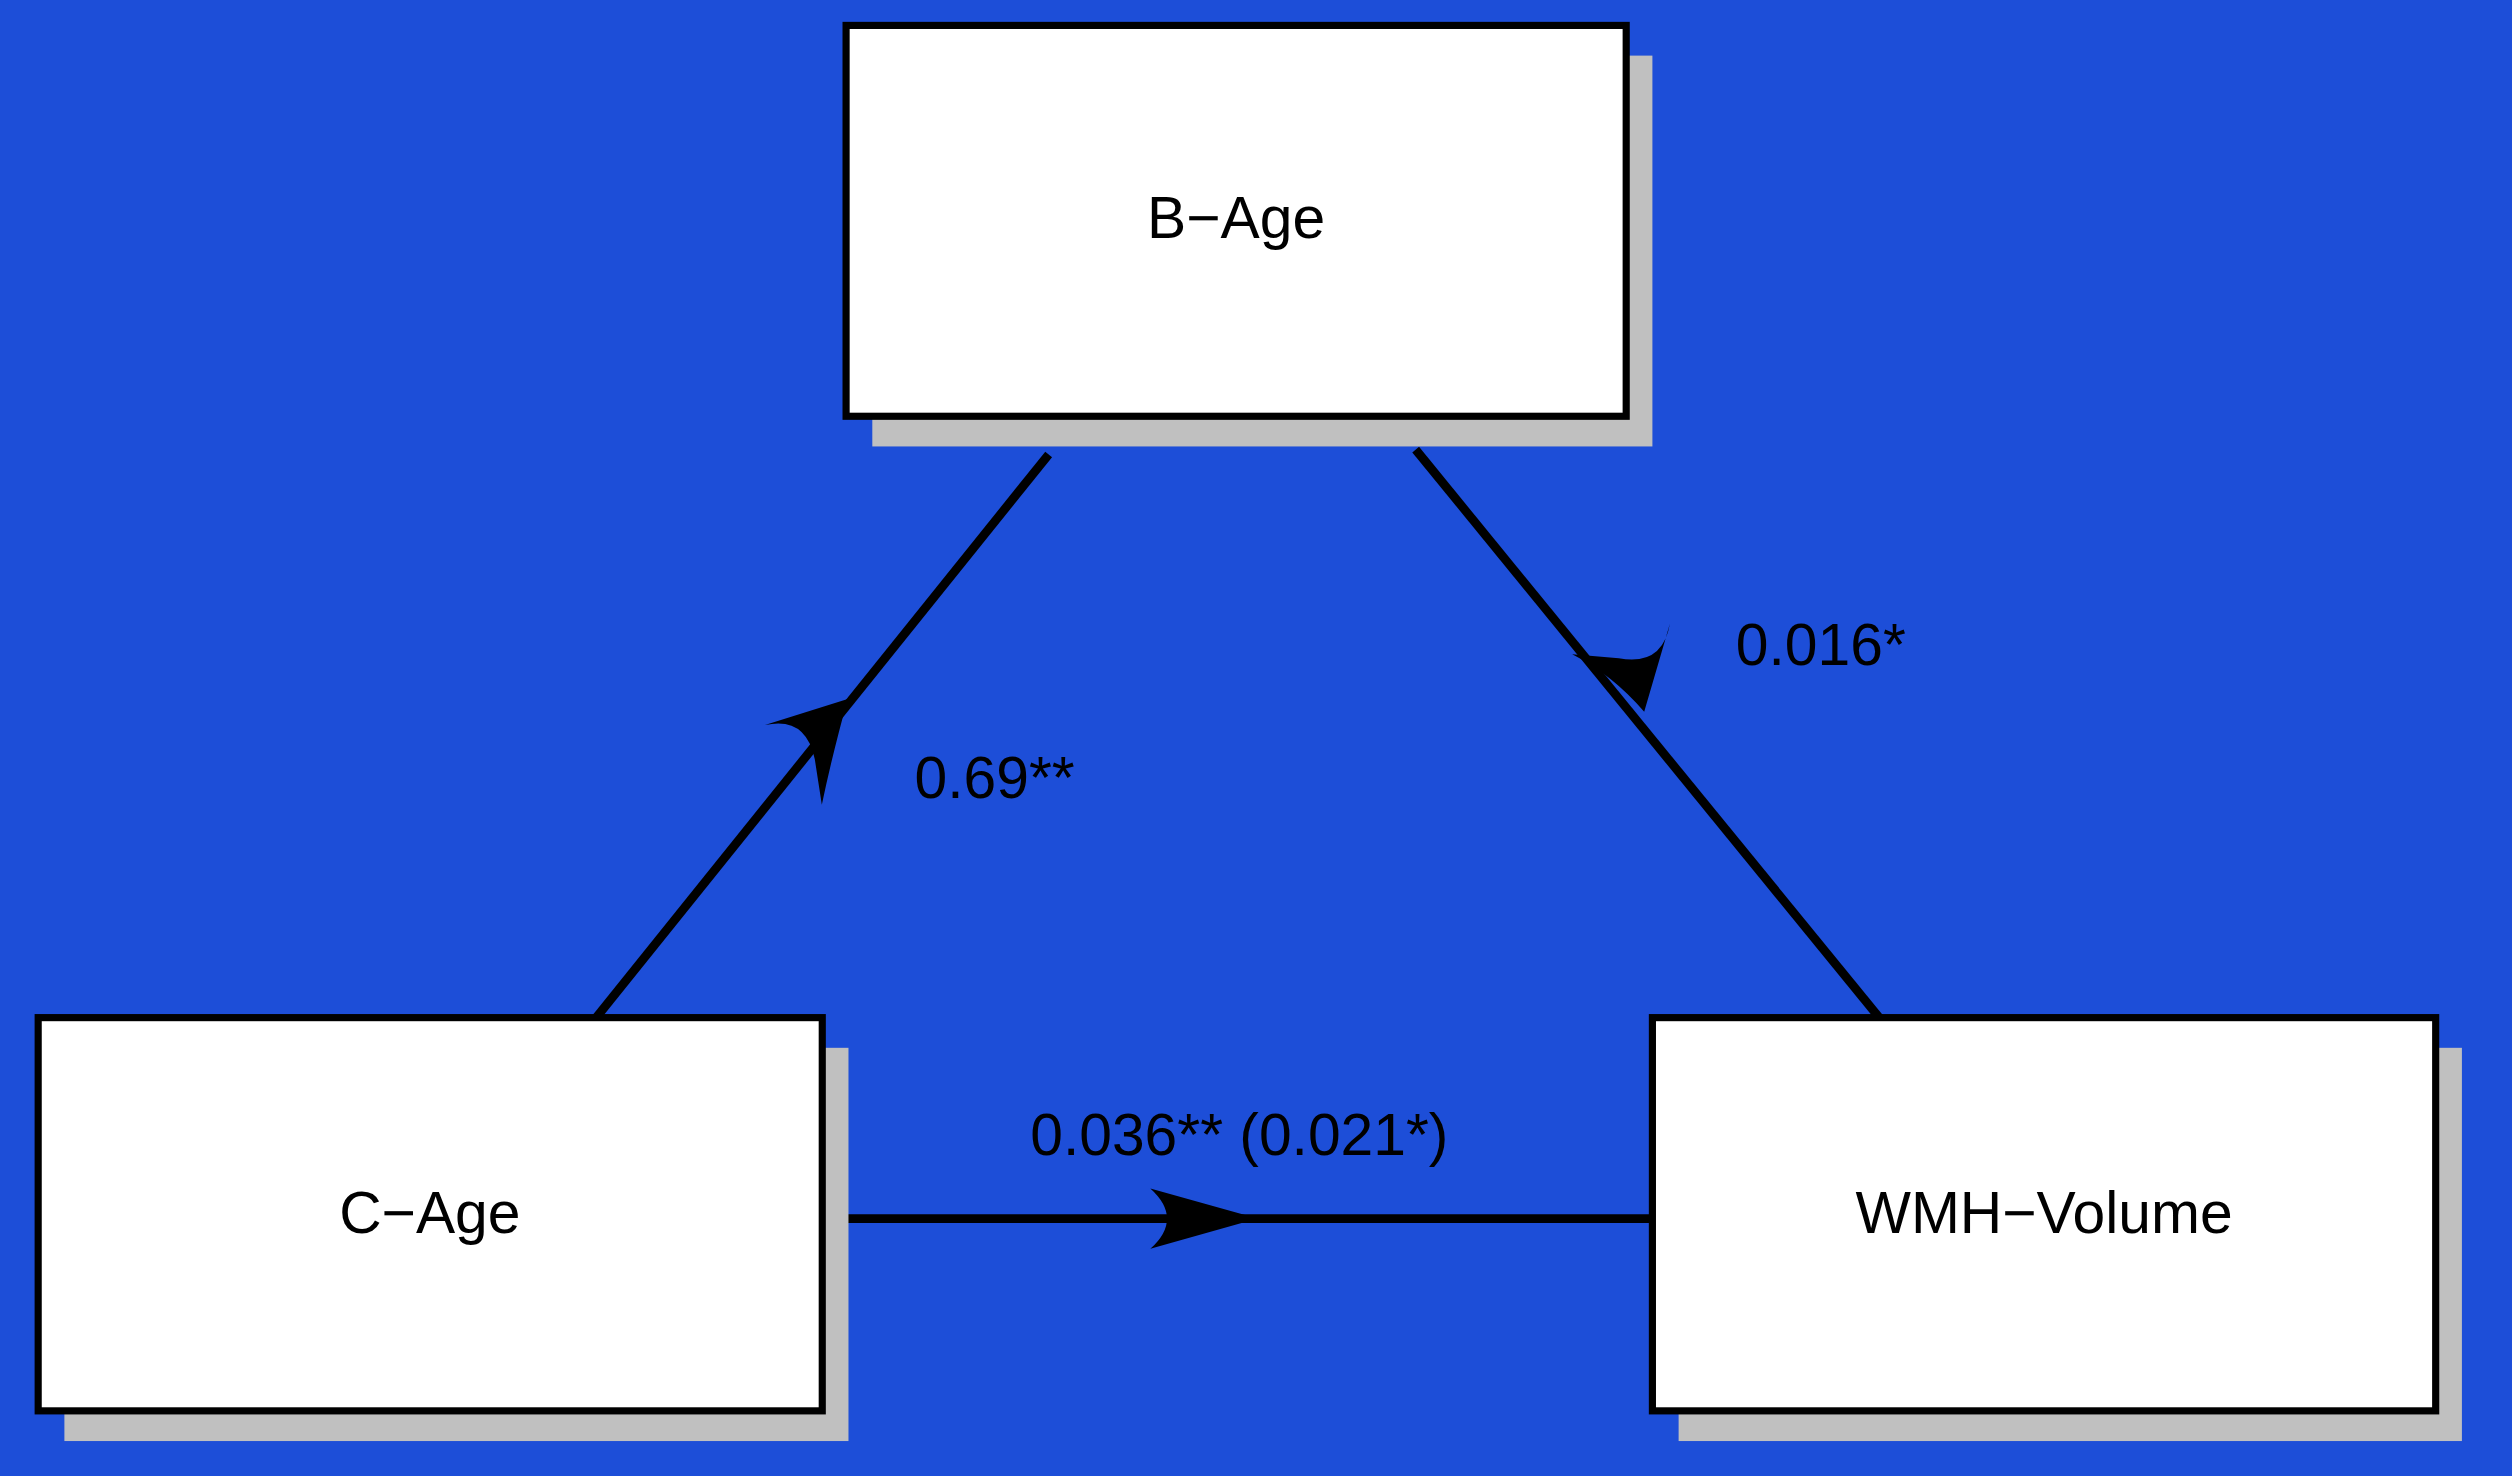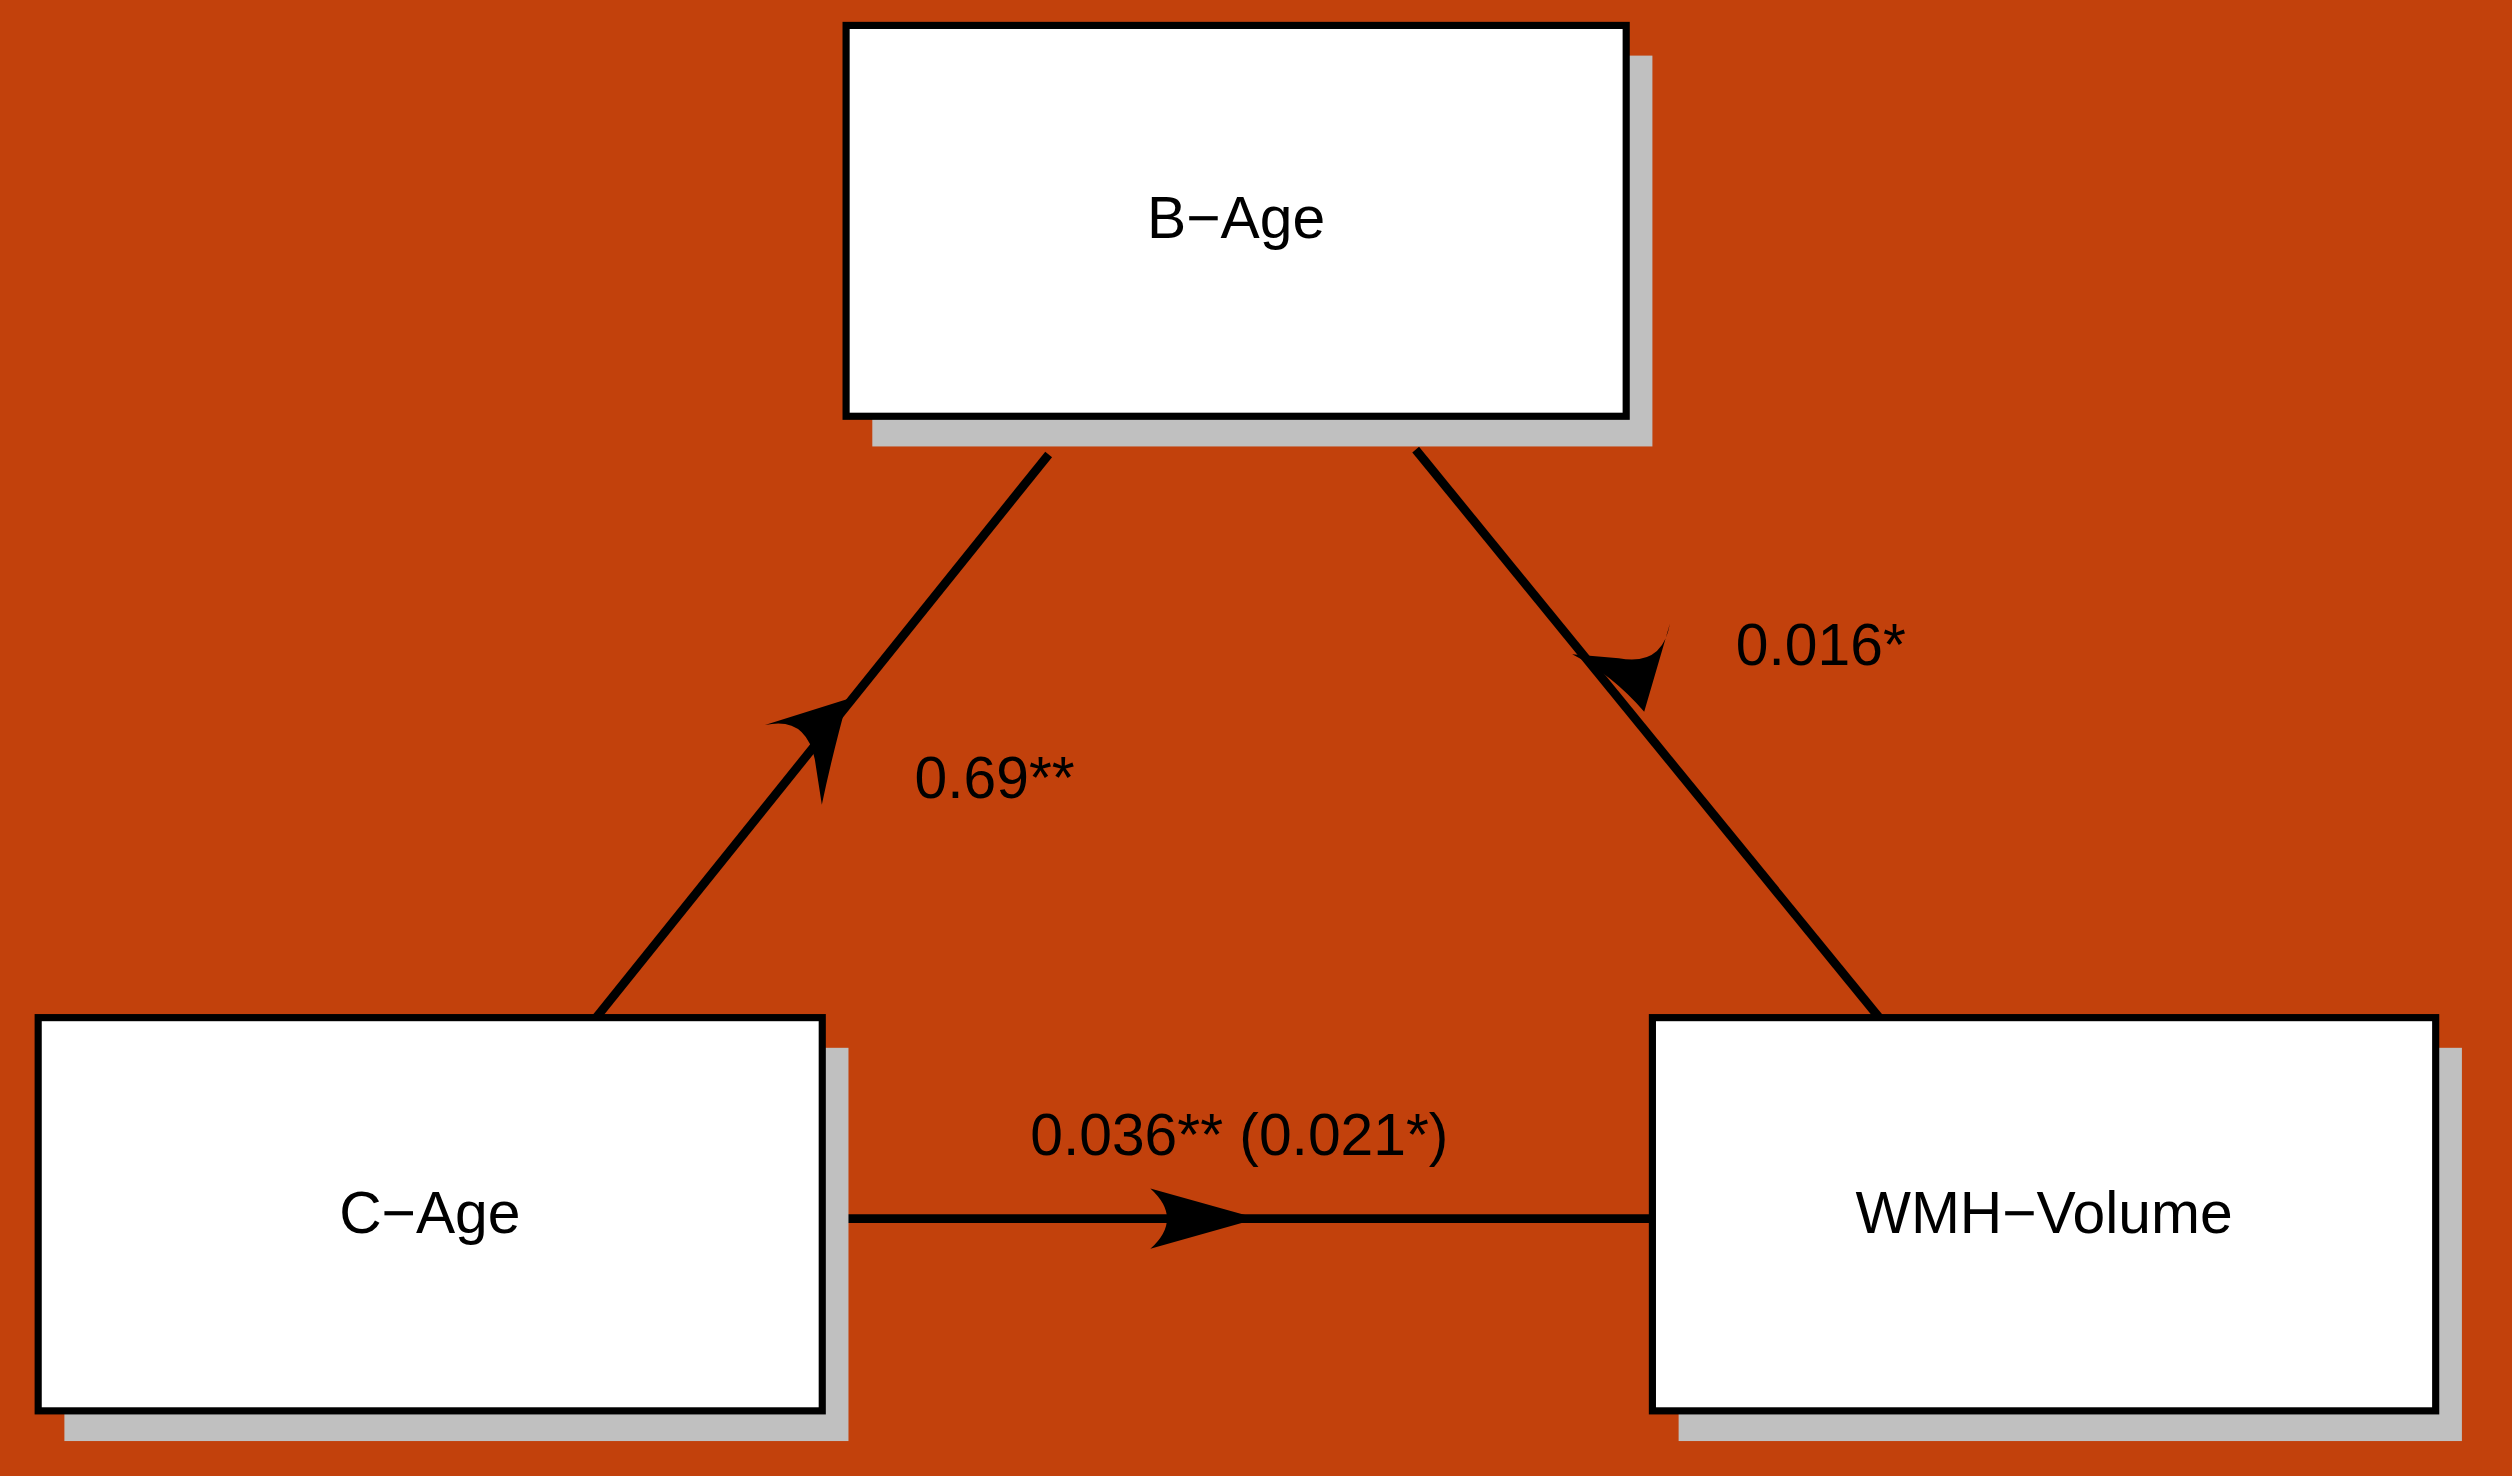--- a/index.html
+++ b/index.html
@@ -7,21 +7,21 @@
     padding: 0;
     background: #ffffff;
   }
   body {
     font-family: "Liberation Sans", sans-serif;
   }
   #canvas {
     position: relative;
     width: 2512px;
     height: 1476px;
-    background: #c2410c;
+    background: #1d4ed8;
     overflow: hidden;
   }
   #diagram-svg {
     position: absolute;
     top: 0;
     left: 0;
     width: 2512px;
     height: 1476px;
     display: block;
   }

